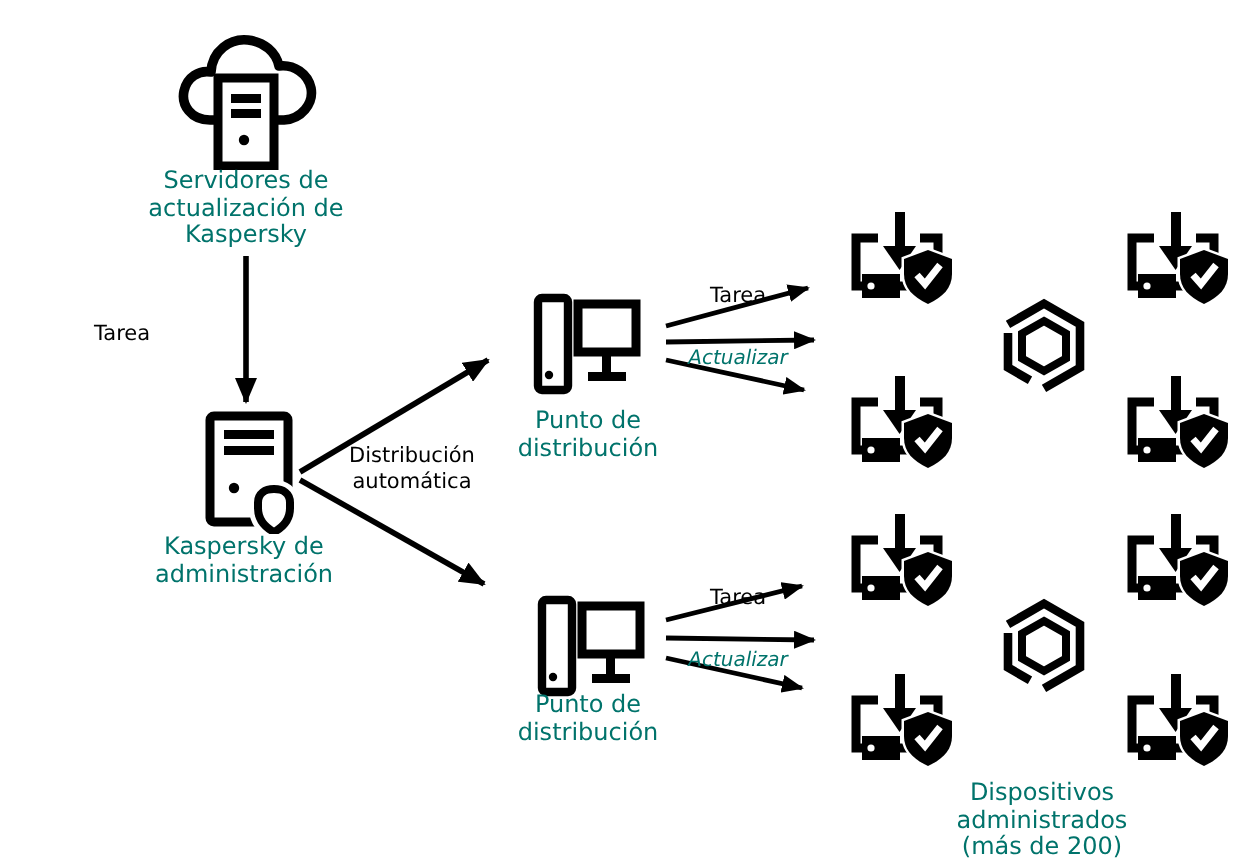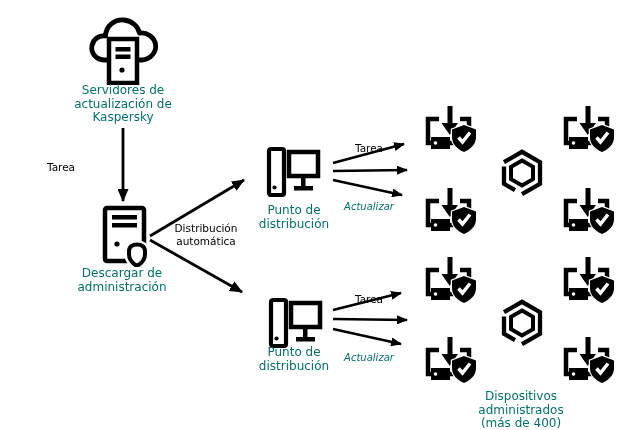--- a/index.html
+++ b/index.html
@@ -9,21 +9,21 @@
   }
   .icon{position:absolute;display:block;}
   .arrows{position:absolute;left:0;top:0;width:628px;height:430px;pointer-events:none;}
   .lbl{
     position:absolute;transform:translateX(-50%);text-align:center;
     white-space:pre-line;color:#00736B;font-size:12px;line-height:13.5px;
   }
   .lbl.black{color:#000;}
   .task{position:absolute;transform:translateX(-50%);text-align:center;white-space:pre-line;}
   .task .t-title{display:block;color:#000;font-size:10.5px;line-height:12.5px;margin-top:12px;}
-  .task .t-name{display:block;color:#00736B;font-style:italic;font-size:10px;line-height:12.6px;margin-top:27px;}
+  .task .t-name{display:block;color:#00736B;font-style:italic;font-size:10px;line-height:12.6px;}
   .small{font-size:10.5px;line-height:12.5px;}
   .defs{position:absolute;width:0;height:0;overflow:hidden;}
 </style>
 </head>
 <body>
 
 <div id="canvas">
 
   <svg class="defs" aria-hidden="true">
     <defs>
@@ -139,21 +139,21 @@
     </svg>
 
   <div class="lbl" style="left:123px;top:84px">Servidores de
 actualización de
 Kaspersky</div>
 
   <div class="task" style="left:61px;top:130px">
     <span class="t-title">Tarea</span>
   </div>
 
-  <div class="lbl" style="left:122px;top:267px">Descargar de
+  <div class="lbl" style="left:122px;top:267px">Kaspersky de
 administración</div>
 
   <div class="lbl black small" style="left:206px;top:222px">Distribución
 automática</div>
 
   <div class="lbl" style="left:294px;top:204px">Punto de
 distribución</div>
   <div class="lbl" style="left:294px;top:346px">Punto de
 distribución</div>
 
@@ -161,15 +161,15 @@
     <span class="t-title">Tarea</span>
     <span class="t-name">Actualizar</span>
   </div>
 
   <div class="task" style="left:369px;top:262px">
     <span class="t-title">Tarea</span>
     <span class="t-name">Actualizar</span>
   </div>
 
   <div class="lbl" style="left:521px;top:390px">Dispositivos administrados
-(más de 400)</div>
+(más de 200)</div>
 
 </div>
 
 </body></html>

